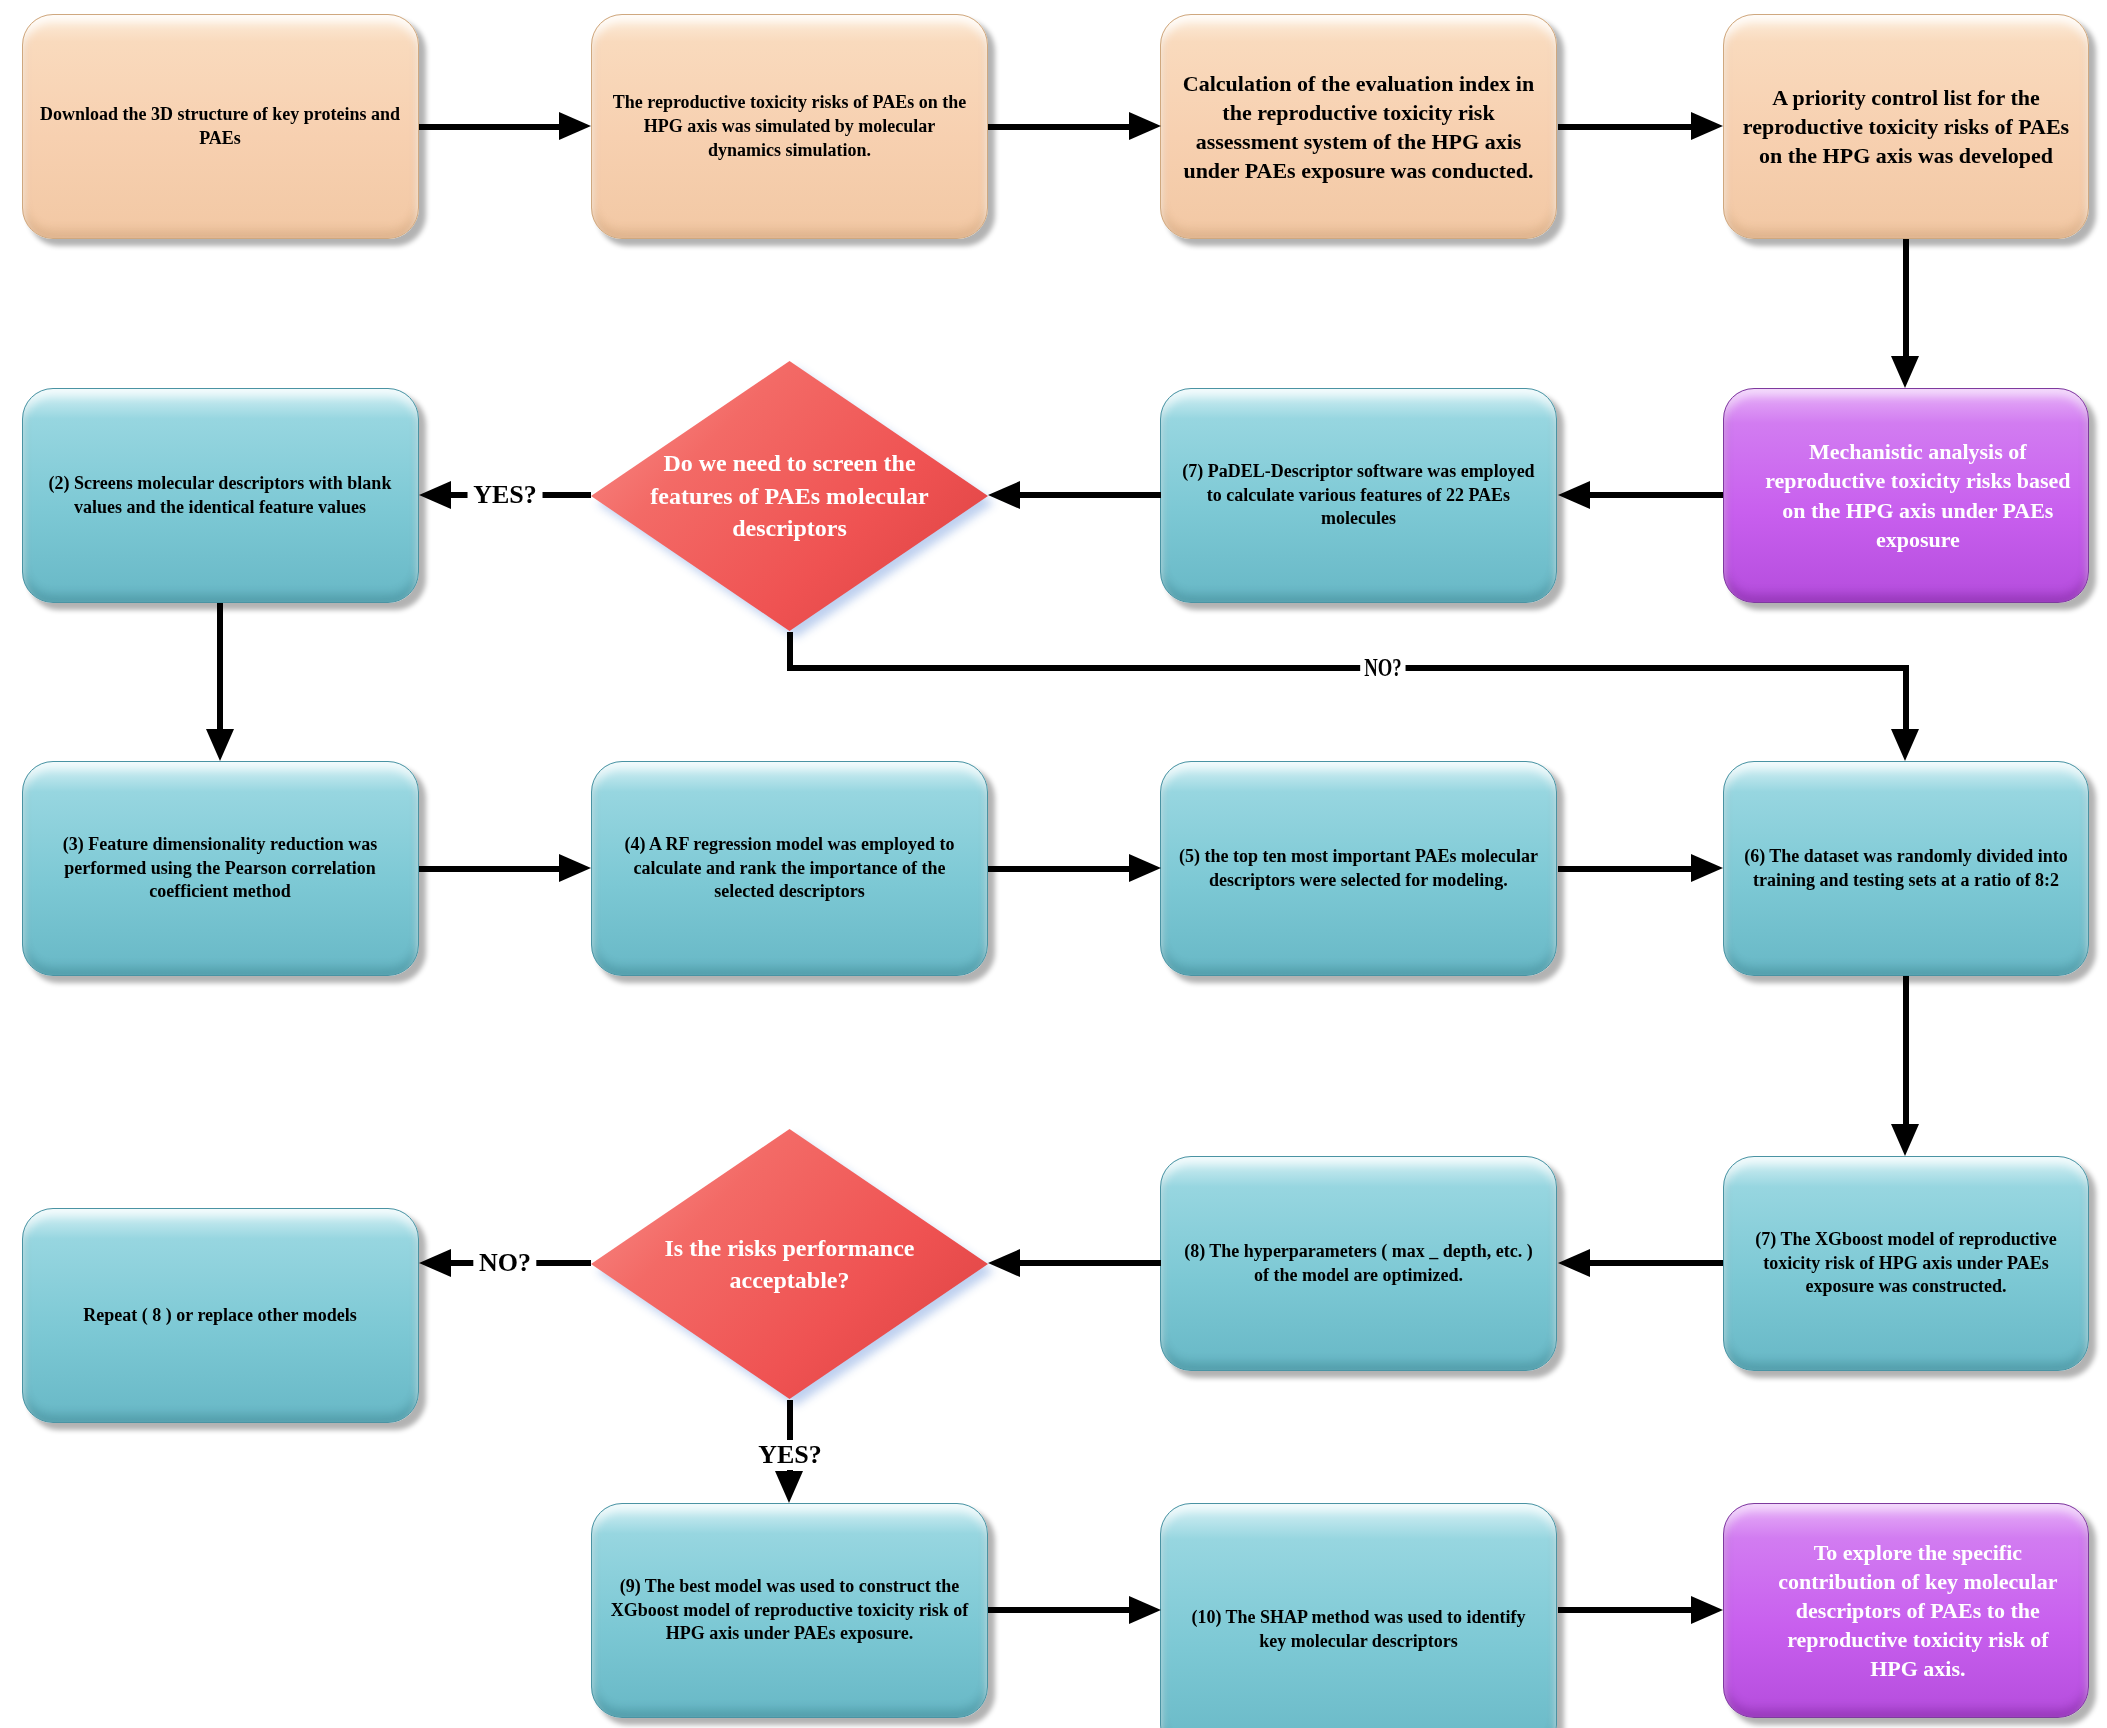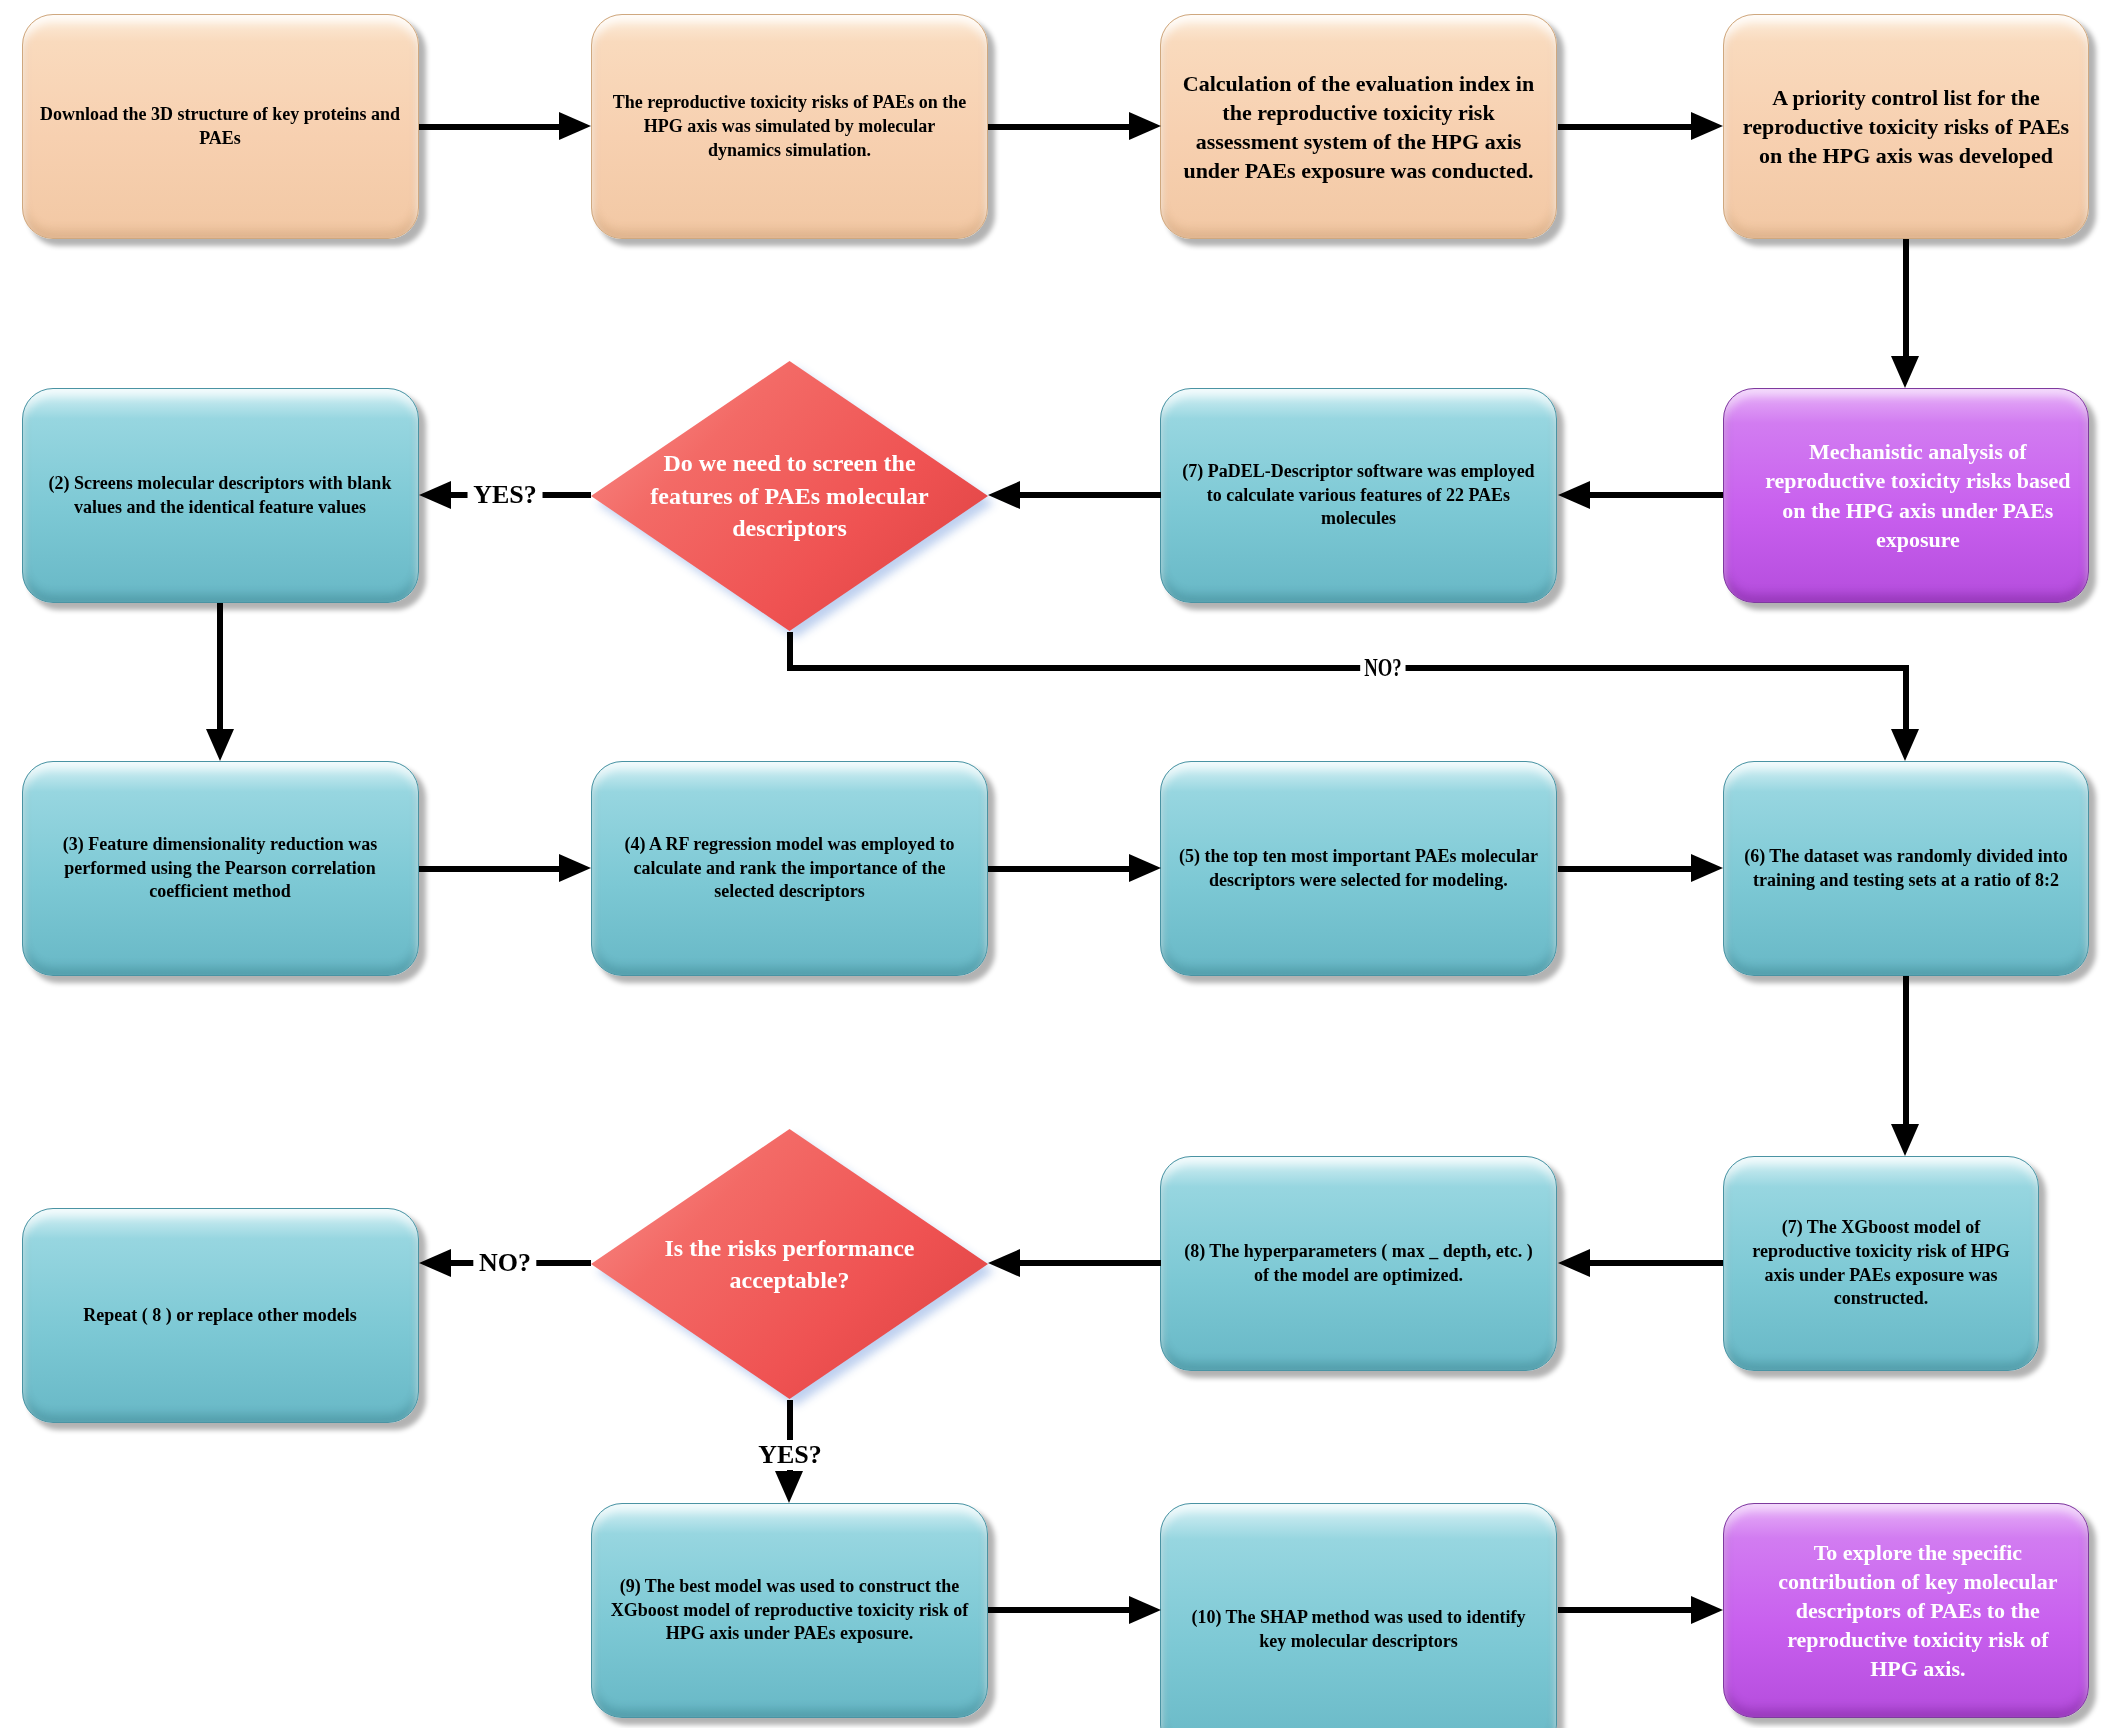--- a/index.html
+++ b/index.html
@@ -115,21 +115,21 @@
       <span class="diamond-text">Do we need to screen the features of PAEs molecular descriptors</span>
     </div>
   </div>
   <div class="node teal" style="left:21.5px;top:388px;width:397px;height:215px">(2) Screens molecular descriptors with blank values and the identical feature values</div>
 
   <div class="node teal" style="left:21.5px;top:761px;width:397px;height:215px">(3) Feature dimensionality reduction was performed using the Pearson correlation coefficient method</div>
   <div class="node teal" style="left:591px;top:761px;width:397px;height:215px">(4) A RF regression model was employed to calculate and rank the importance of the selected descriptors</div>
   <div class="node teal" style="left:1160px;top:761px;width:397px;height:215px">(5) the top ten most important PAEs molecular descriptors were selected for modeling.</div>
   <div class="node teal" style="left:1723px;top:761px;width:366px;height:215px">(6) The dataset was randomly divided into training and testing sets at a ratio of 8:2</div>
 
-  <div class="node teal" style="left:1723px;top:1156px;width:316px;height:215px">(7) The XGboost model of reproductive toxicity risk of HPG axis under PAEs exposure was constructed.</div>
+  <div class="node teal" style="left:1723px;top:1156px;width:366px;height:215px">(7) The XGboost model of reproductive toxicity risk of HPG axis under PAEs exposure was constructed.</div>
   <div class="node teal" style="left:1160px;top:1156px;width:397px;height:215px">(8) The hyperparameters ( max _ depth, etc. ) of the model are optimized.</div>
   <div class="diamond-wrap" style="left:591px;top:1129px;width:397px;height:270px">
     <div class="diamond">
       <span class="diamond-text">Is the risks performance acceptable?</span>
     </div>
   </div>
   <div class="node teal" style="left:21.5px;top:1208px;width:397px;height:215px">Repeat ( 8 ) or replace other models</div>
 
   <div class="node teal" style="left:591px;top:1503px;width:397px;height:215px">(9) The best model was used to construct the XGboost model of reproductive toxicity risk of HPG axis under PAEs exposure.</div>
   <div class="node teal" style="left:1160px;top:1503px;width:397px;height:253px">(10) The SHAP method was used to identify key molecular descriptors</div>

